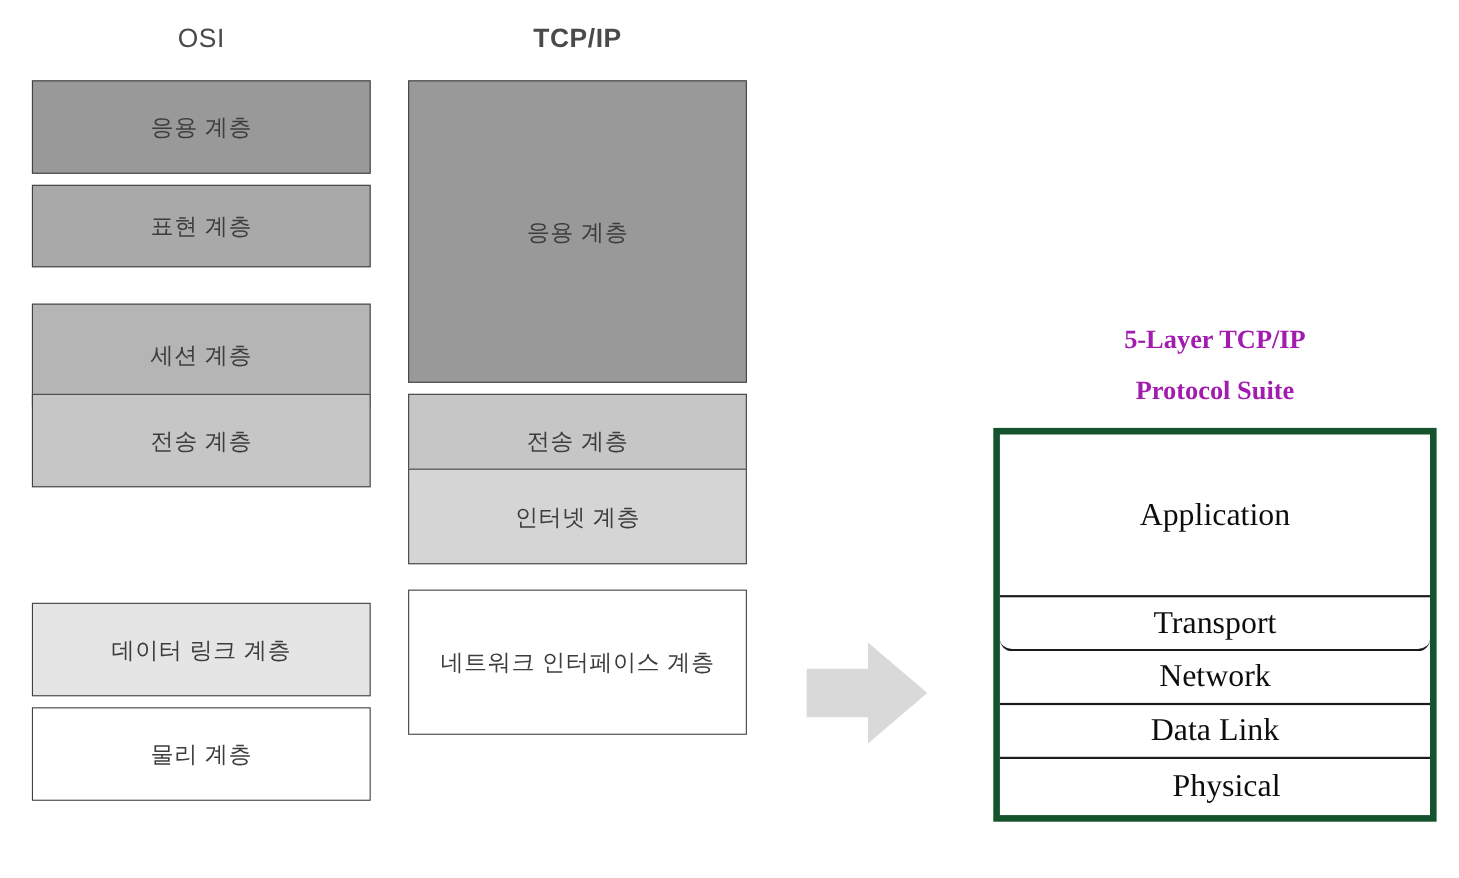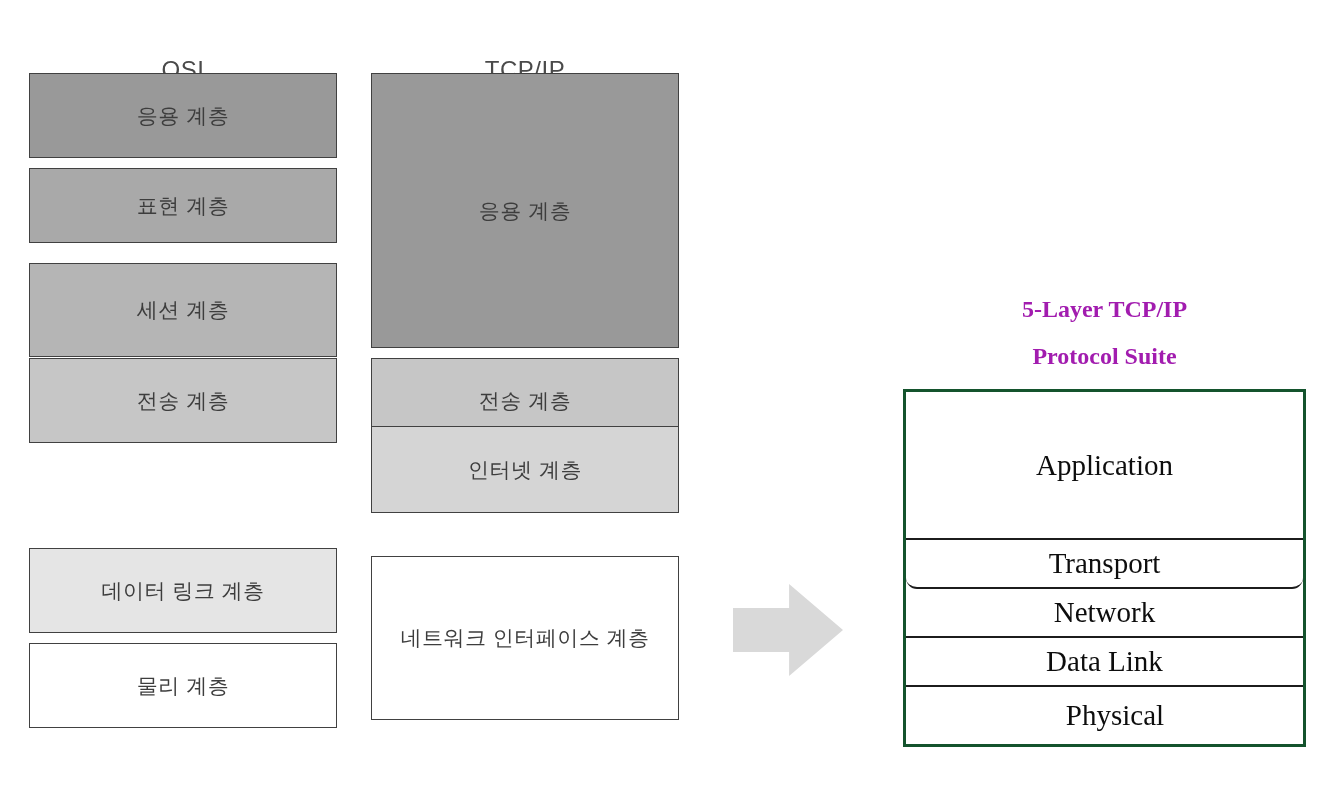--- a/index.html
+++ b/index.html
@@ -18,54 +18,53 @@
   
   .col-header {
     position: absolute;
     top: 22px;
     width: 308px;
     text-align: center;
     font-size: 24px;
     font-weight: 500;
     color: #4a4a4a;
     letter-spacing: 0.5px;
-    margin-top: 34px;
   }
   #osi-header   { left: 29px; }
-  #tcpip-header { left: 371px; }
+  #tcpip-header { left: 371px; font-weight: bold; }
 
   
   .layer-box {
     position: absolute;
     width: 308px;
     box-sizing: border-box;
     border: 1.5px solid #414141;
     display: flex;
     align-items: center;
     justify-content: center;
     font-size: 21px;
     font-weight: 500;
     color: #3d3d3d;
     letter-spacing: 0.5px;
   }
   .osi-col   { left: 29px; }
   .tcpip-col { left: 371px; }
 
   .osi-1 { top: 73px;  height: 85px; }
   .osi-2 { top: 168px; height: 75px; text-align: center; }
-  .osi-3 { top: 263px; height: 94px; }
+  .osi-3 { top: 276px; height: 94px; }
   .osi-4 { top: 358px; height: 85px; }
   .osi-5 { top: 453px; height: 85px; }
   .osi-6 { top: 548px; height: 85px; }
   .osi-7 { top: 643px; height: 85px; }
 
   .tcp-1 { top: 73px;  height: 275px; }
   .tcp-2 { top: 358px; height: 85px; }
   .tcp-3 { top: 426px; height: 87px; }
-  .tcp-4 { top: 556px; height: 164px; text-align: right; }
+  .tcp-4 { top: 536px; height: 132px; text-align: right; }
 
   
   .block-arrow {
     position: absolute;
     left: 733px;
     top: 584px;
     width: 110px;
     height: 92px;
     clip-path: polygon(0% 26%, 51% 26%, 51% 0%, 100% 50%, 51% 100%, 51% 74%, 0% 74%);
   }
@@ -83,21 +82,21 @@
     line-height: 47px;
     color: #a21caf;
   }
   .suite-box {
     position: absolute;
     left: 903px;
     top: 389px;
     width: 403px;
     height: 358px;
     box-sizing: border-box;
-    border: 3px solid #14532d;
+    border: 6px solid #14532d;
     background: #ffffff;
     display: flex;
     flex-direction: column;
   }
   .suite-row {
     box-sizing: border-box;
     border-bottom: 2px solid #1c1c1c;
     display: flex;
     align-items: center;
     justify-content: center;

